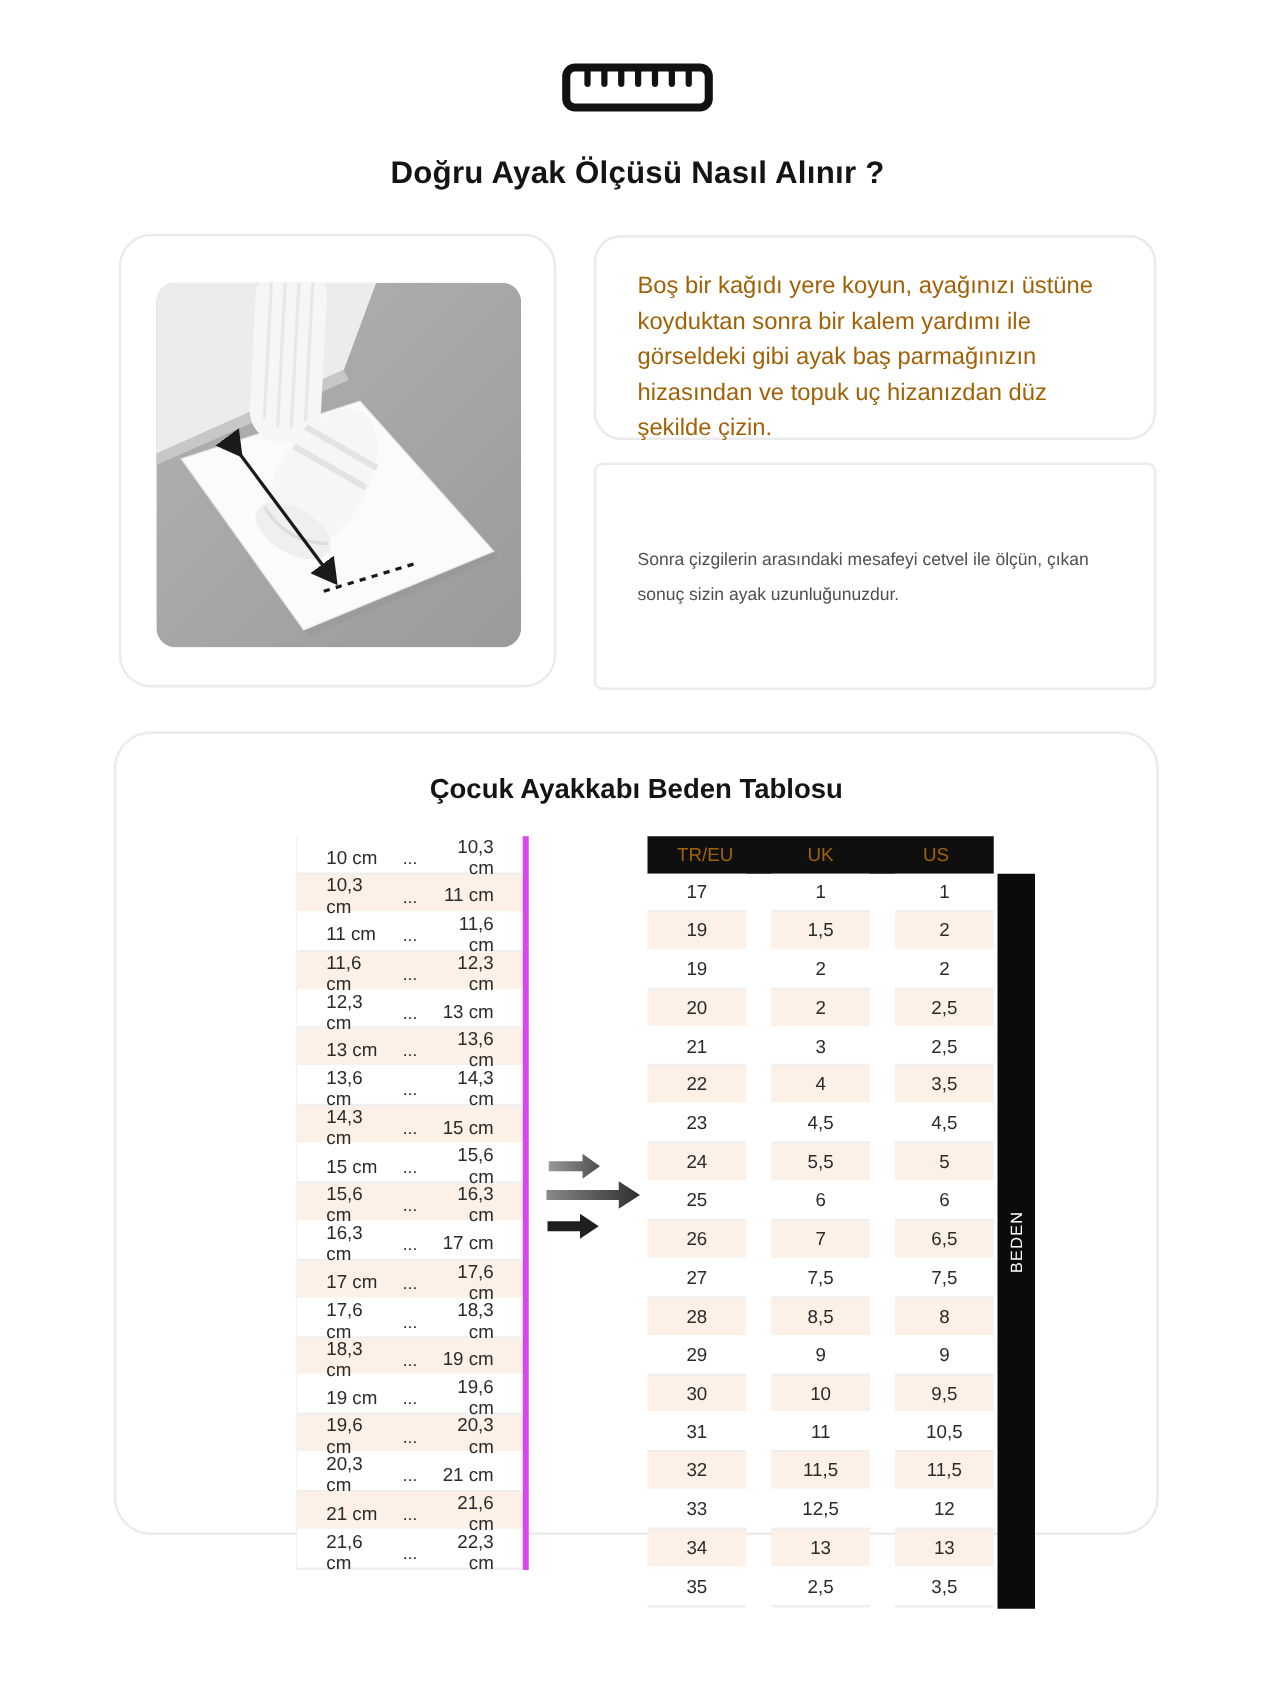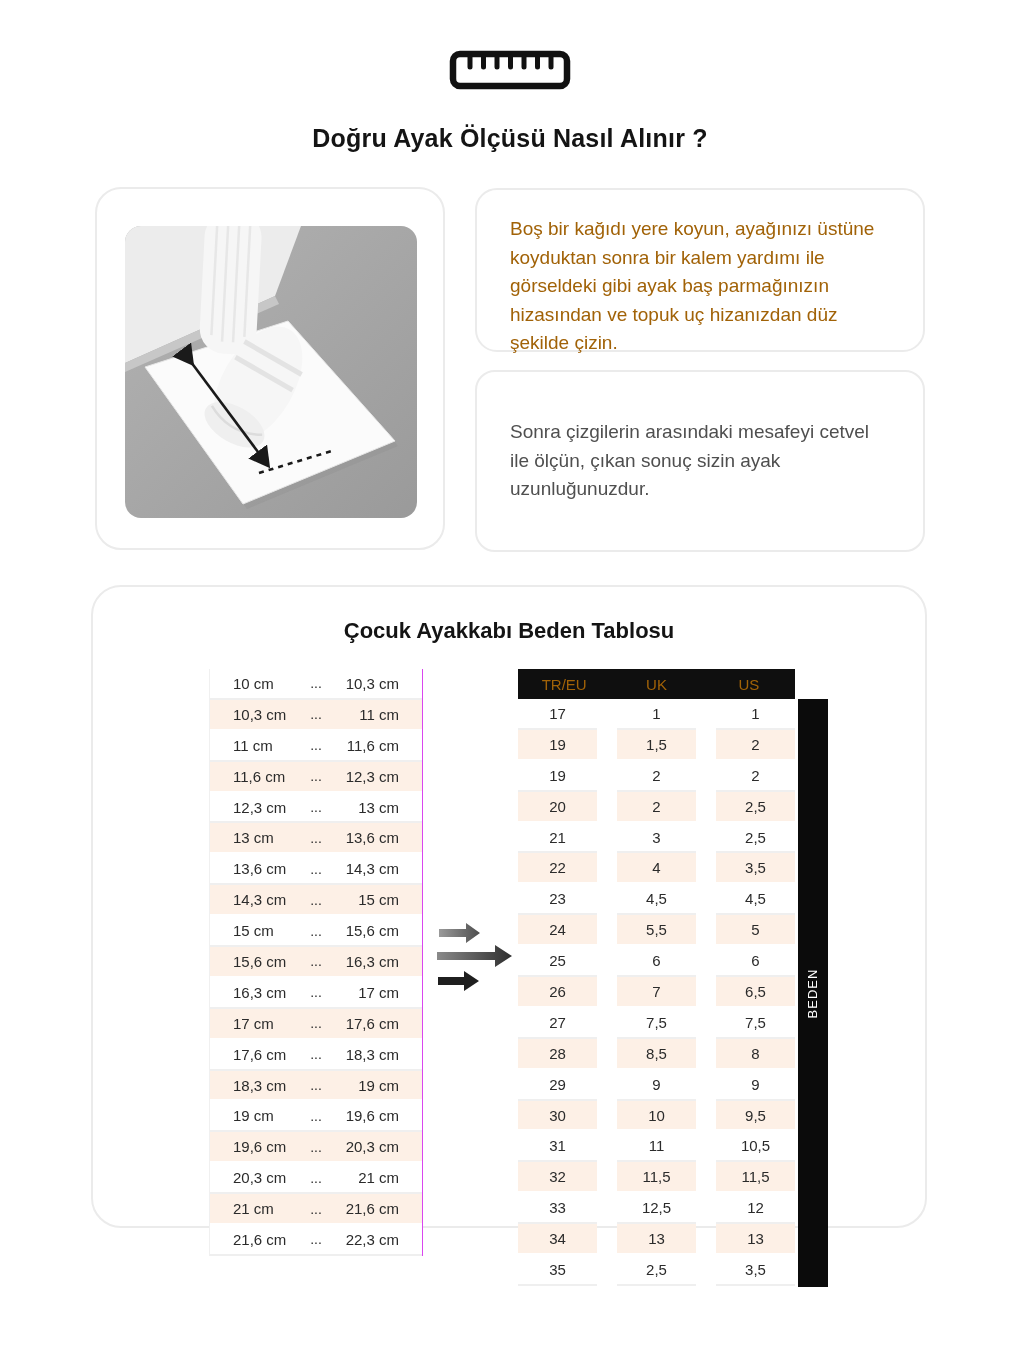--- a/index.html
+++ b/index.html
@@ -13,34 +13,34 @@
                 font-size:25px; font-weight:bold; color:#141414; letter-spacing:.2px; }
 
   
   .card { position:absolute; background:#fff; border:2px solid #ebebeb; border-radius:26px; }
   .photo-card { left:95px; top:187px; width:350px; height:363px; }
   .photo-frame { position:absolute; left:28px; top:37px; width:292px; height:292px;
                  border-radius:16px; overflow:hidden; }
   .tip-card-1 { left:475px; top:188px; width:450px; height:164px; padding:25px 33px;
                 font-size:19px; line-height:28.5px; color:#a16207; border-radius:22px; }
   .tip-card-2 { left:475px; top:370px; width:450px; height:182px; padding:10px 33px;
-                font-size:19px; line-height:28.5px; color:#4f4f4f; border-radius:20px;
+                font-size:14px; line-height:28.5px; color:#4f4f4f; border-radius:7px;
                 display:flex; align-items:center; }
 
   
   .chart-card { left:91px; top:585px; width:836px; height:643px; border-radius:30px; }
   .chart-title { position:absolute; left:0; top:31px; width:100%; text-align:center;
                  font-size:22px; font-weight:bold; color:#141414; }
 
   .black-header { background:#0f0f0f; color:#fff; height:30px; font-size:15px;
                   display:flex; align-items:center; justify-content:center; }
 
   
   .cm-table { position:absolute; left:116px; top:82px; width:214px; }
-  .cm-body { border-left:1px solid #f0f0f0; border-right:1px solid #d946ef; }
+  .cm-body { border-left:1px solid #f0f0f0; border-right:5px solid #d946ef;margin-left:28px; }
   .cm-row { display:grid; grid-template-columns:1fr 30px 1fr; align-items:center;
             height:30.9px; font-size:15px; color:#2b2b2b; background:#fff;
             border-bottom:2px solid #efefef; }
   .cm-row .from { text-align:left;  padding-left:23px; }
   .cm-row .dots { text-align:center; font-size:14px; }
   .cm-row .to   { text-align:right; padding-right:23px; }
   .cm-row.alt   { background:#fdf0e6; border-bottom:2px solid #ffffff; }
 
   
   .size-table { position:absolute; left:425px; top:82px; width:277px; }

